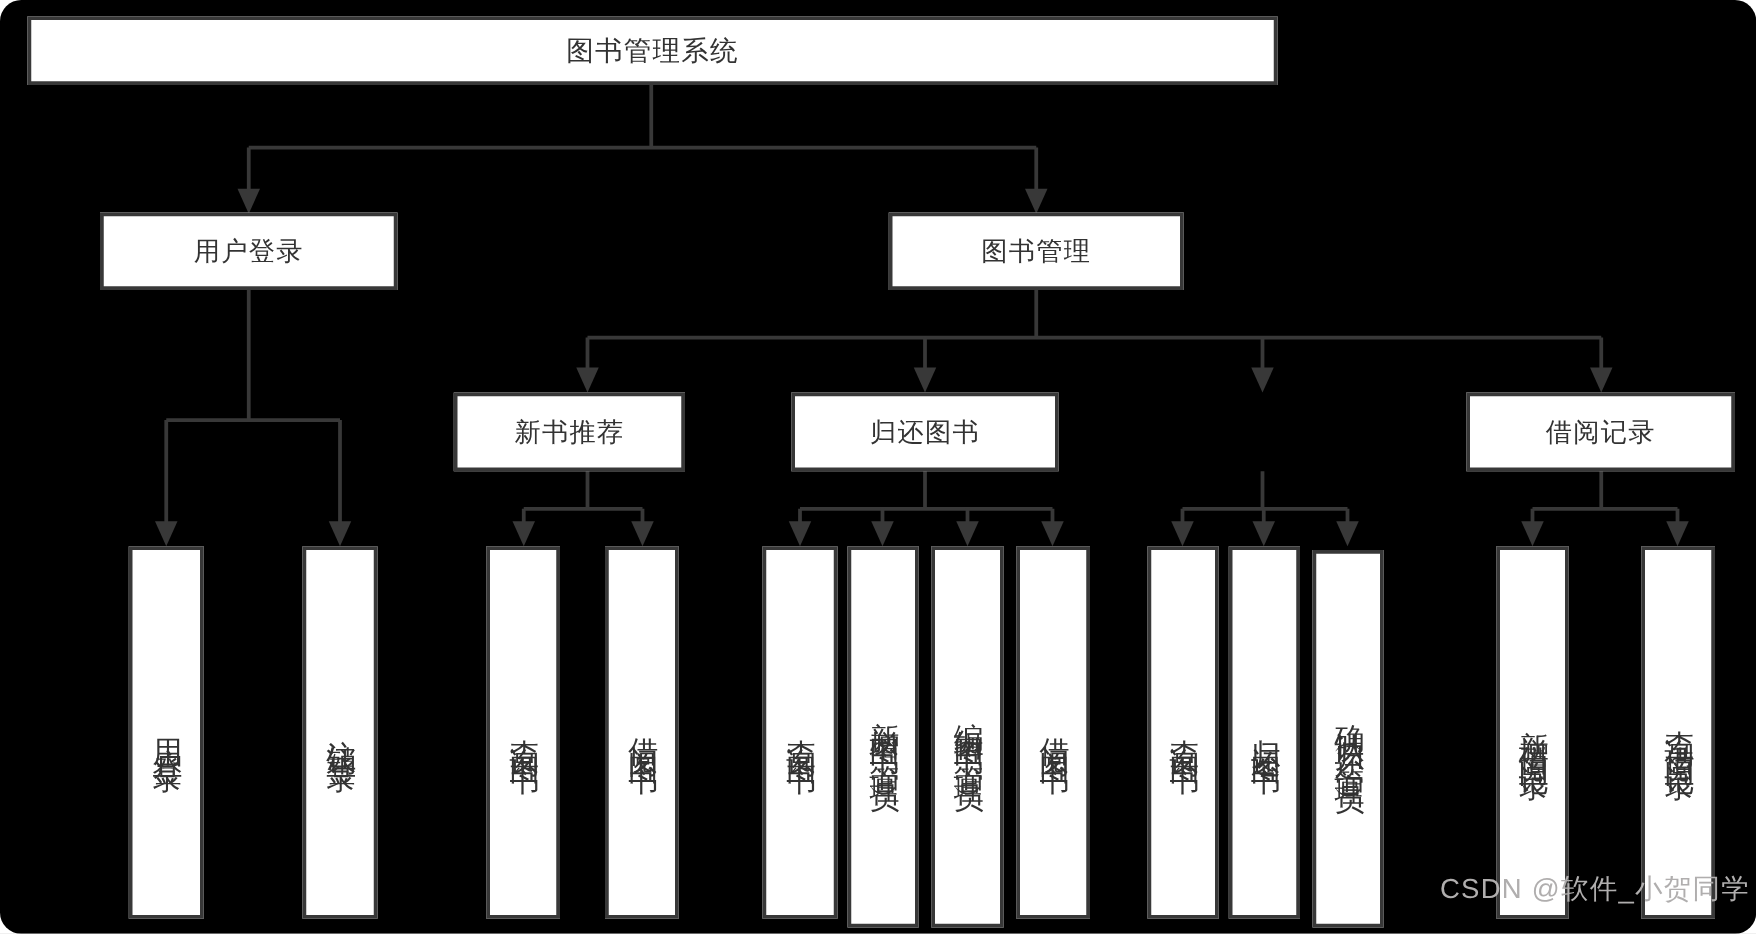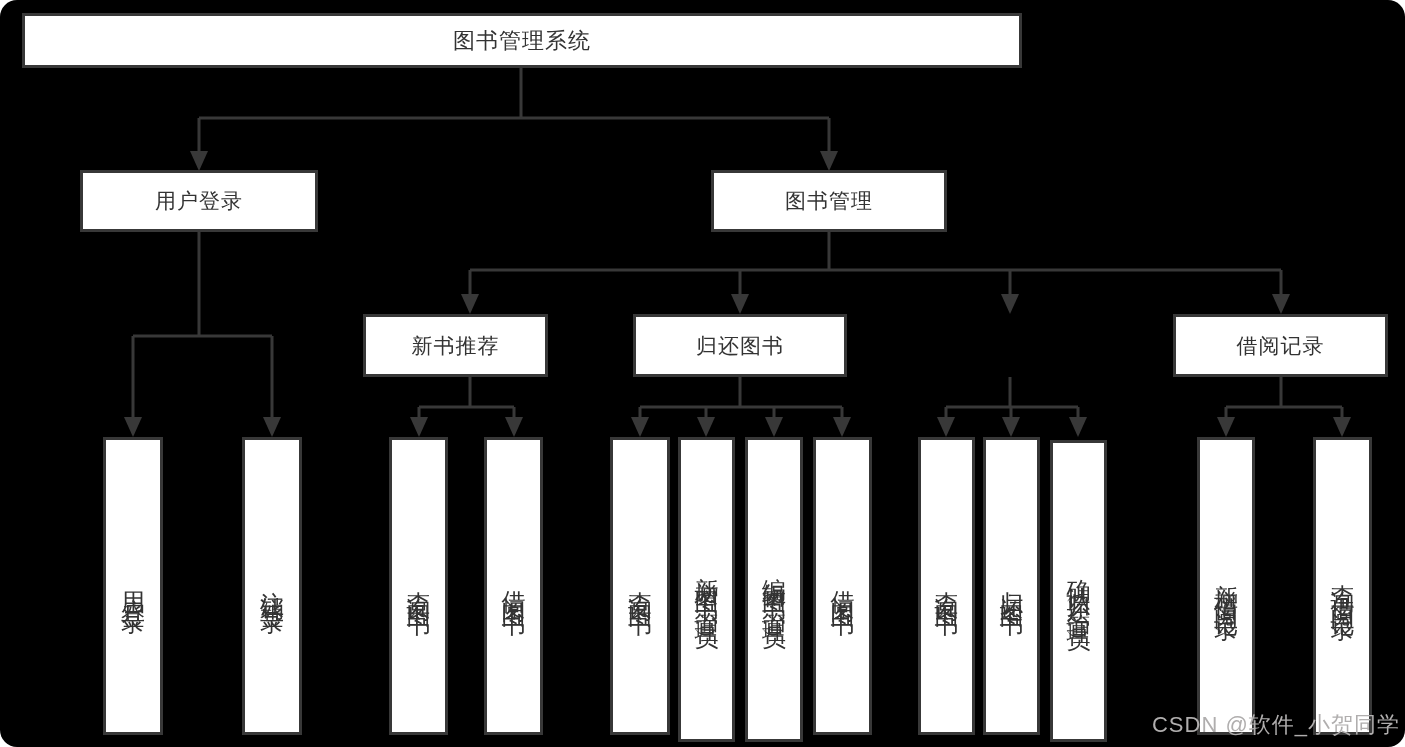--- a/index.html
+++ b/index.html
@@ -47,21 +47,21 @@
   }
   .leaf .v-label {
     writing-mode: vertical-lr;
     text-orientation: mixed;
     letter-spacing: 7px;
     line-height: 1;
   }
   .watermark {
     position: absolute;
     right: 5px;
-    bottom: 7px;
+    bottom: 21px;
     font-size: 22px;
     color: #b0aeae;
     letter-spacing: 1px;
     white-space: nowrap;
   }
 </style>
 </head>
 <body>
 
 <div class="canvas">

